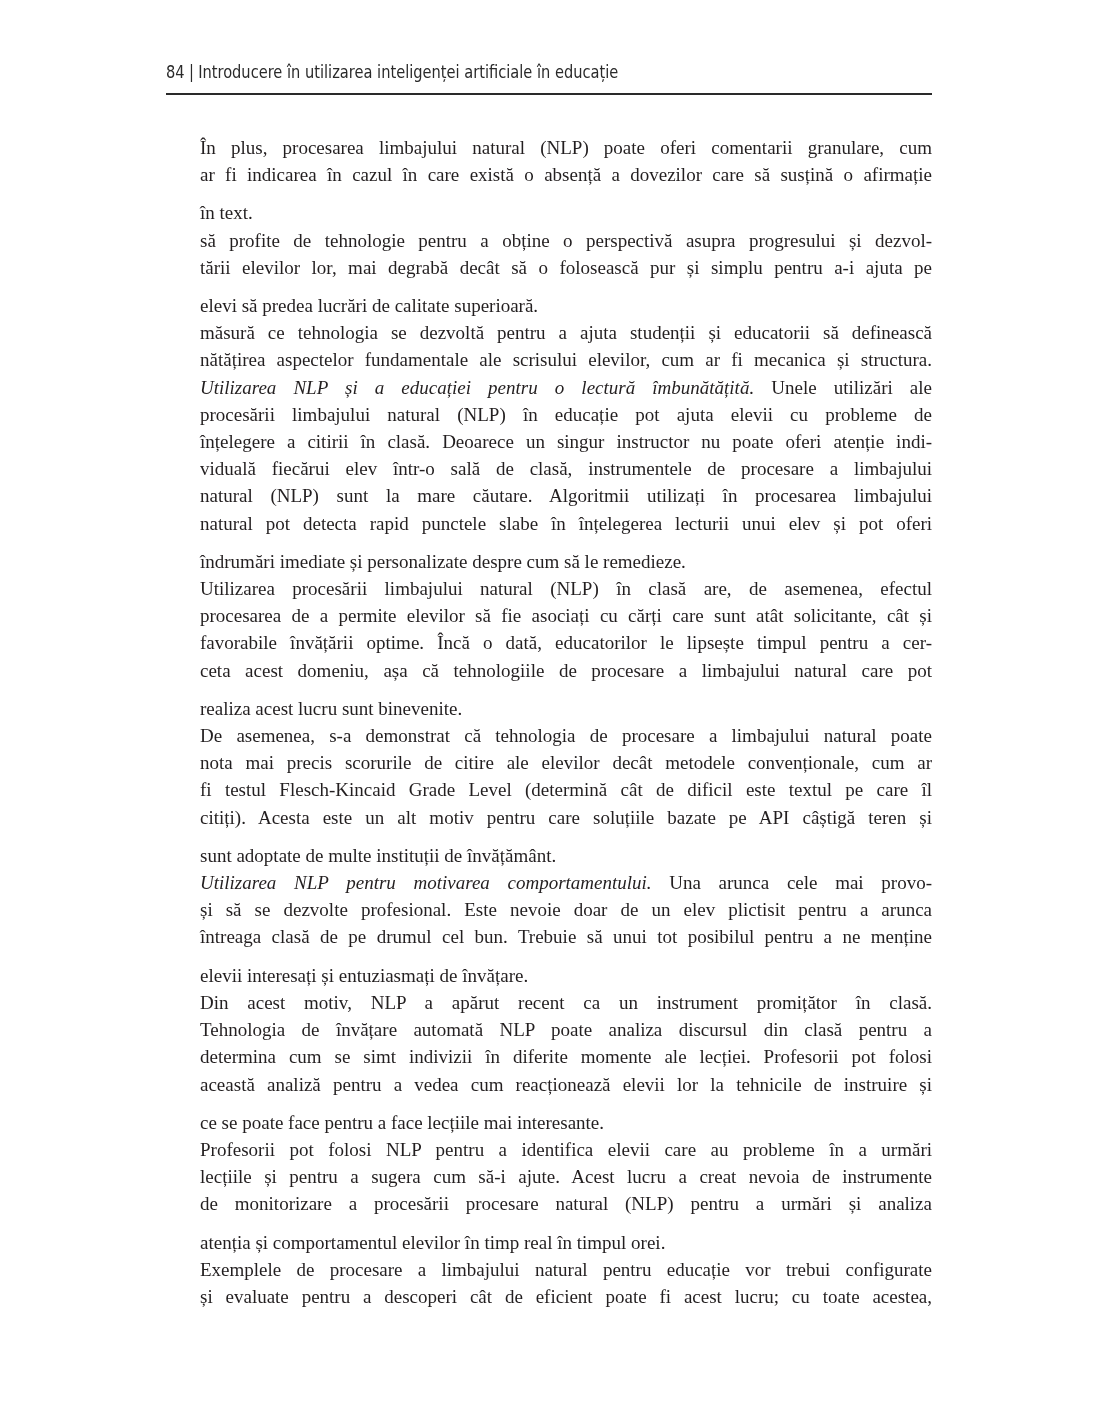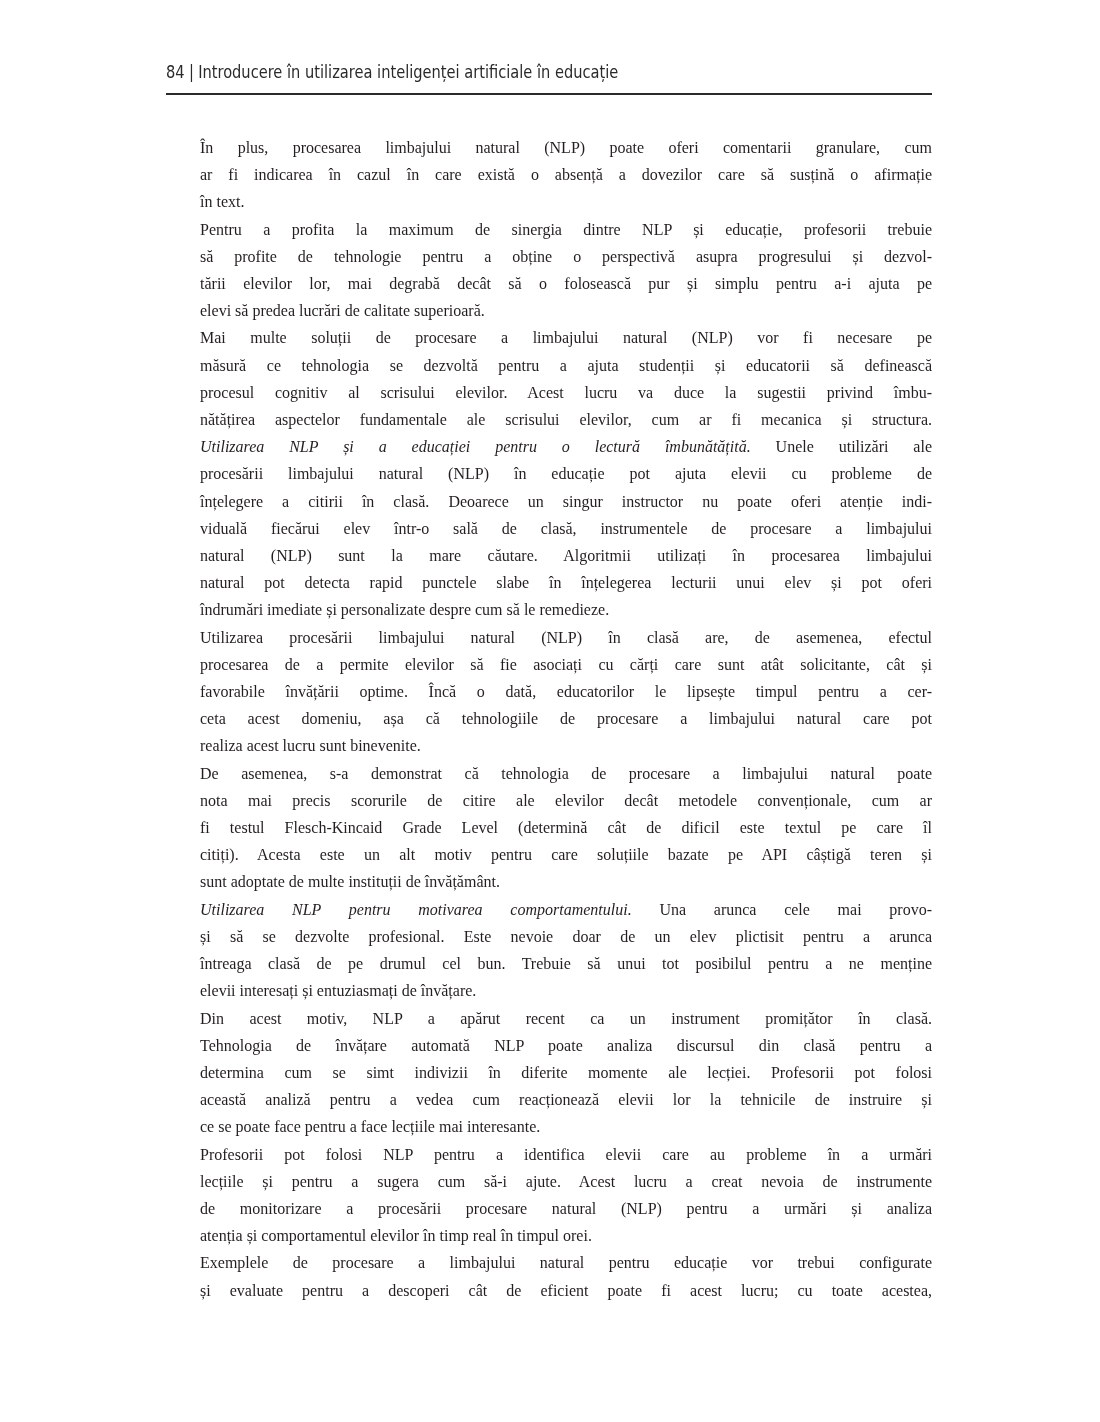--- a/index.html
+++ b/index.html
@@ -44,41 +44,42 @@
       width: 766px;
       height: 2px;
       background: #2a2a2a;
     }
     .body-text {
       position: absolute;
       top: 134px;
       left: 0;
       width: 766px;
       font-family: "Liberation Serif", serif;
-      font-size: 16px;
+      font-size: 19px;
       line-height: 27.2px;
       text-align: justify;
       color: #231f20;
     }
     .body-text p {
       margin: 0;
       text-indent: 34px;
       hyphens: manual;
     }
     .body-text em {
       font-style: italic;
     }
     .line {
       display: block;
       text-align: justify;
       text-align-last: justify;
       white-space: nowrap;
     }
     .line.last {
       text-align-last: left;
+      margin-top: 11px;
     }
     .line.first {
       text-indent: 34px;
     }
   </style>
 </head>
 <body>
 
 <div class="page">
   <div class="running-header">
@@ -88,30 +89,27 @@
 
   <div class="body-text">
 
     <p>
       <span class="line first">În plus, procesarea limbajului natural (NLP) poate oferi comentarii granulare, cum</span>
       <span class="line">ar fi indicarea în cazul în care există o absență a dovezilor care să susțină o afirmație</span>
       <span class="line last">în text.</span>
     </p>
 
     <p>
-      <span class="line first">Pentru a profita la maximum de sinergia dintre NLP și educație, profesorii trebuie</span>
       <span class="line">să profite de tehnologie pentru a obține o perspectivă asupra progresului și dezvol-</span>
       <span class="line">tării elevilor lor, mai degrabă decât să o folosească pur și simplu pentru a-i ajuta pe</span>
       <span class="line last">elevi să predea lucrări de calitate superioară.</span>
     </p>
 
     <p>
-      <span class="line first">Mai multe soluții de procesare a limbajului natural (NLP) vor fi necesare pe</span>
       <span class="line">măsură ce tehnologia se dezvoltă pentru a ajuta studenții și educatorii să definească</span>
-      <span class="line">procesul cognitiv al scrisului elevilor. Acest lucru va duce la sugestii privind îmbu-</span>
       <span class="line">nătățirea aspectelor fundamentale ale scrisului elevilor, cum ar fi mecanica și structura.</span>
     </p>
 
     <p>
       <span class="line first"><em>Utilizarea NLP și a educației pentru o lectură îmbunătățită.</em><span> Unele utilizări ale</span></span>
       <span class="line">procesării limbajului natural (NLP) în educație pot ajuta elevii cu probleme de</span>
       <span class="line">înțelegere a citirii în clasă. Deoarece un singur instructor nu poate oferi atenție indi-</span>
       <span class="line">viduală fiecărui elev într-o sală de clasă, instrumentele de procesare a limbajului</span>
       <span class="line">natural (NLP) sunt la mare căutare. Algoritmii utilizați în procesarea limbajului</span>
       <span class="line">natural pot detecta rapid punctele slabe în înțelegerea lecturii unui elev și pot oferi</span>

